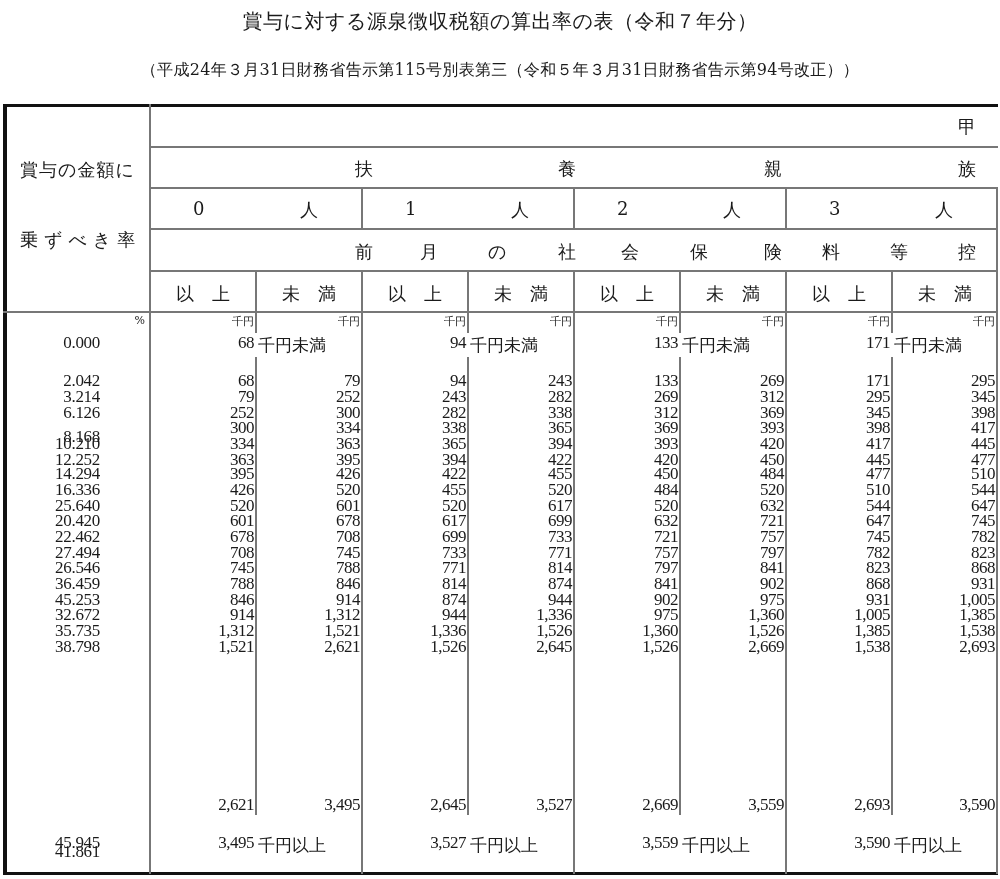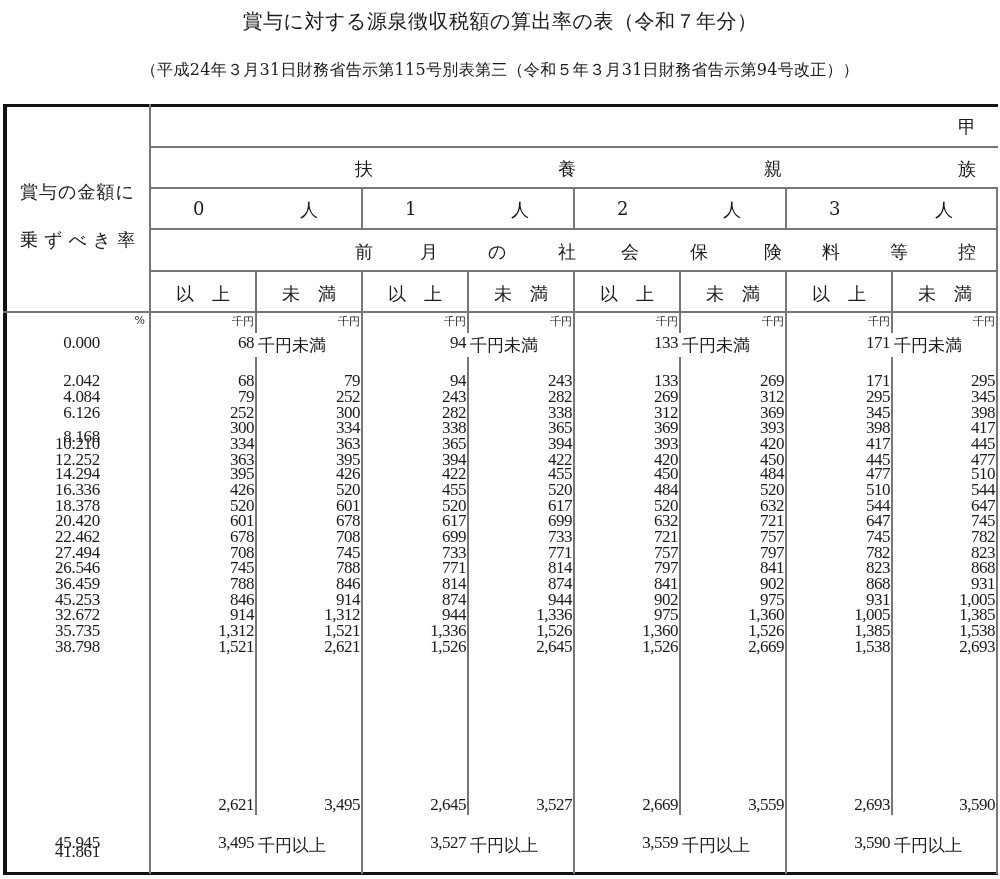--- a/index.html
+++ b/index.html
@@ -57,21 +57,21 @@
 
   <div class="vline" style="left:255px;top:311px;height:22px;"></div>
   <div class="vline" style="left:255px;top:357px;height:458px;"></div>
   <div class="vline" style="left:467px;top:311px;height:22px;"></div>
   <div class="vline" style="left:467px;top:357px;height:458px;"></div>
   <div class="vline" style="left:679px;top:311px;height:22px;"></div>
   <div class="vline" style="left:679px;top:357px;height:458px;"></div>
   <div class="vline" style="left:891px;top:311px;height:22px;"></div>
   <div class="vline" style="left:891px;top:357px;height:458px;"></div>
 
-  <div class="abs hdr" style="left:20px;top:180px;letter-spacing:1px;">賞与の金額に</div>
+  <div class="abs hdr" style="left:20px;top:158px;letter-spacing:1px;">賞与の金額に</div>
   <div class="abs hdr" style="left:20px;top:228px;letter-spacing:6px;">乗ずべき率</div>
 
   <div class="abs hdr" style="left:958px;top:115px;">甲</div>
 
   <div class="abs hdr" style="left:355px;top:157px;">扶</div>
   <div class="abs hdr" style="left:558px;top:157px;">養</div>
   <div class="abs hdr" style="left:764px;top:157px;">親</div>
   <div class="abs hdr" style="left:958px;top:157px;">族</div>
 
   <div class="abs hdr" style="left:193px;top:198px;">0</div>
@@ -127,21 +127,21 @@
       <div class="ctext" style="left: 894px; top: 334px;">千円未満</div>
       <div class="rate" style="top: 373px;">2.042</div>
       <div class="cell" style="left: 184px; width: 70px; top: 373px;">68</div>
       <div class="cell" style="left: 290px; width: 70px; top: 373px;">79</div>
       <div class="cell" style="left: 396px; width: 70px; top: 373px;">94</div>
       <div class="cell" style="left: 502px; width: 70px; top: 373px;">243</div>
       <div class="cell" style="left: 608px; width: 70px; top: 373px;">133</div>
       <div class="cell" style="left: 714px; width: 70px; top: 373px;">269</div>
       <div class="cell" style="left: 820px; width: 70px; top: 373px;">171</div>
       <div class="cell" style="left: 925px; width: 70px; top: 373px;">295</div>
-      <div class="rate" style="top: 389px;">4.084</div>
+      <div class="rate" style="top: 389px;">3.214</div>
       <div class="cell" style="left: 184px; width: 70px; top: 389px;">79</div>
       <div class="cell" style="left: 290px; width: 70px; top: 389px;">252</div>
       <div class="cell" style="left: 396px; width: 70px; top: 389px;">243</div>
       <div class="cell" style="left: 502px; width: 70px; top: 389px;">282</div>
       <div class="cell" style="left: 608px; width: 70px; top: 389px;">269</div>
       <div class="cell" style="left: 714px; width: 70px; top: 389px;">312</div>
       <div class="cell" style="left: 820px; width: 70px; top: 389px;">295</div>
       <div class="cell" style="left: 925px; width: 70px; top: 389px;">345</div>
       <div class="rate" style="top: 405px;">6.126</div>
       <div class="cell" style="left: 184px; width: 70px; top: 405px;">252</div>
@@ -190,21 +190,21 @@
       <div class="cell" style="left: 925px; width: 70px; top: 466.4px;">510</div>
       <div class="rate" style="top: 482.4px;">16.336</div>
       <div class="cell" style="left: 184px; width: 70px; top: 482.4px;">426</div>
       <div class="cell" style="left: 290px; width: 70px; top: 482.4px;">520</div>
       <div class="cell" style="left: 396px; width: 70px; top: 482.4px;">455</div>
       <div class="cell" style="left: 502px; width: 70px; top: 482.4px;">520</div>
       <div class="cell" style="left: 608px; width: 70px; top: 482.4px;">484</div>
       <div class="cell" style="left: 714px; width: 70px; top: 482.4px;">520</div>
       <div class="cell" style="left: 820px; width: 70px; top: 482.4px;">510</div>
       <div class="cell" style="left: 925px; width: 70px; top: 482.4px;">544</div>
-      <div class="rate" style="top: 498.4px;">18.378</div>
+      <div class="rate" style="top: 498.4px;">25.640</div>
       <div class="cell" style="left: 184px; width: 70px; top: 498.4px;">520</div>
       <div class="cell" style="left: 290px; width: 70px; top: 498.4px;">601</div>
       <div class="cell" style="left: 396px; width: 70px; top: 498.4px;">520</div>
       <div class="cell" style="left: 502px; width: 70px; top: 498.4px;">617</div>
       <div class="cell" style="left: 608px; width: 70px; top: 498.4px;">520</div>
       <div class="cell" style="left: 714px; width: 70px; top: 498.4px;">632</div>
       <div class="cell" style="left: 820px; width: 70px; top: 498.4px;">544</div>
       <div class="cell" style="left: 925px; width: 70px; top: 498.4px;">647</div>
       <div class="rate" style="top: 513.1px;">20.420</div>
       <div class="cell" style="left: 184px; width: 70px; top: 513.1px;">601</div>

